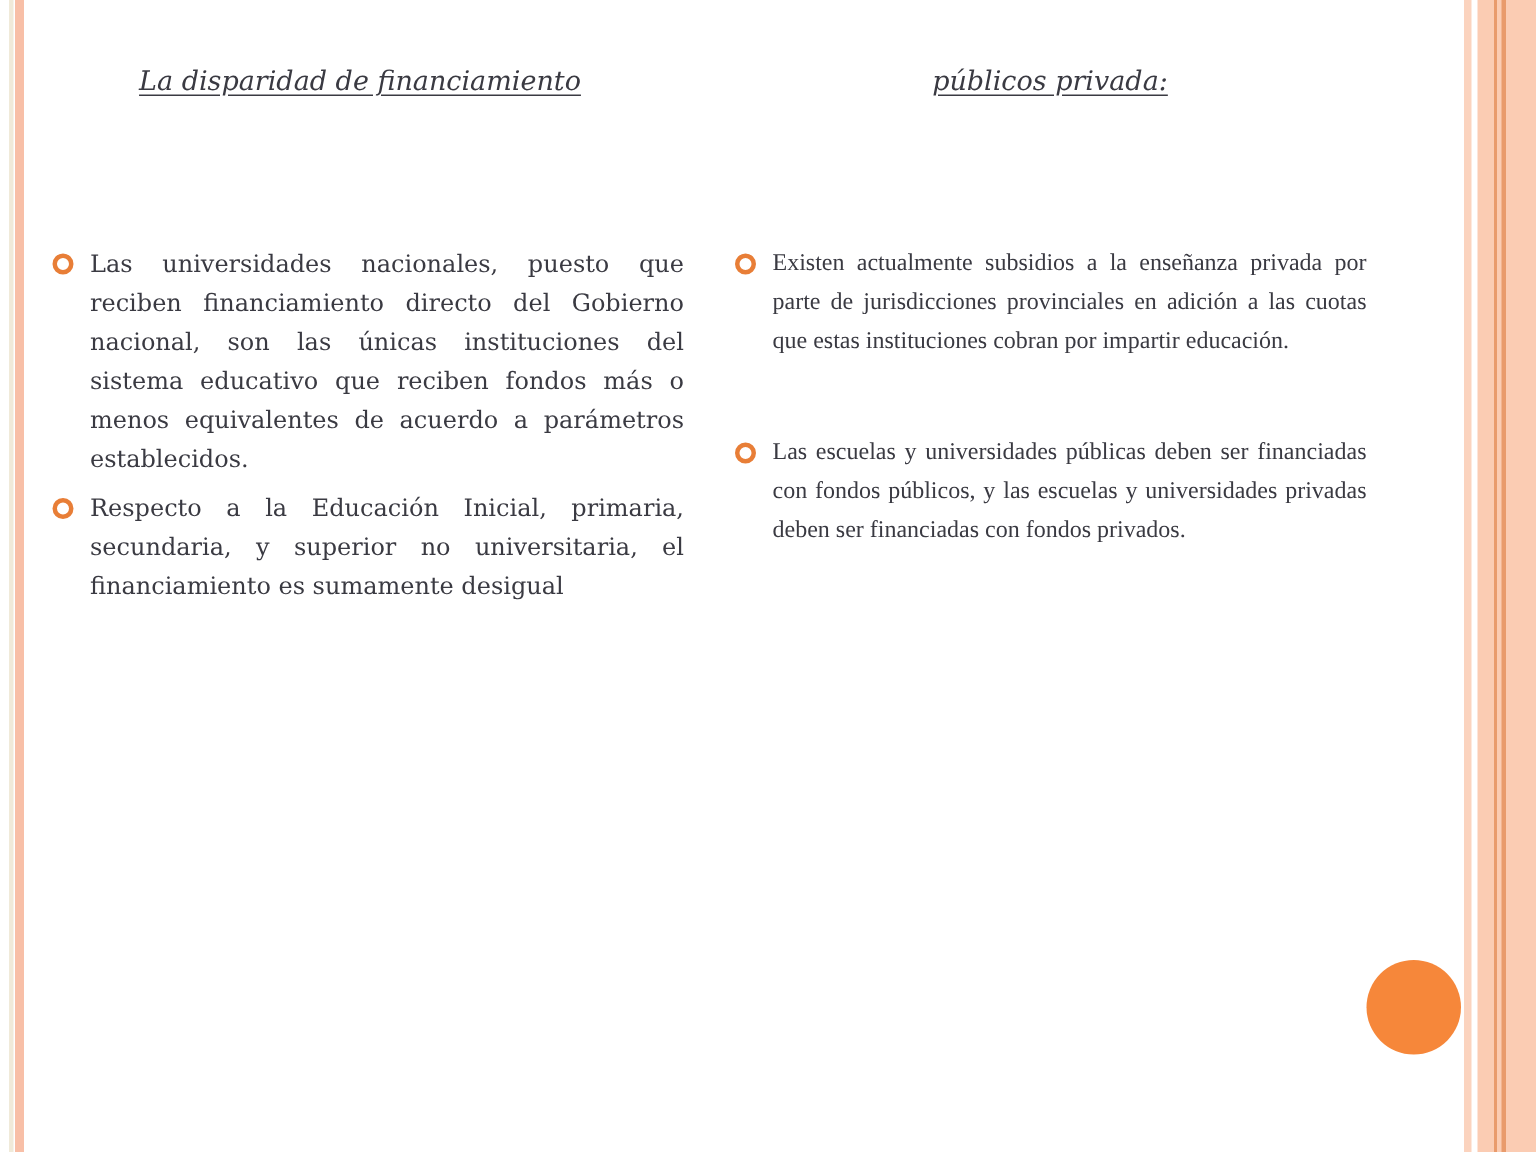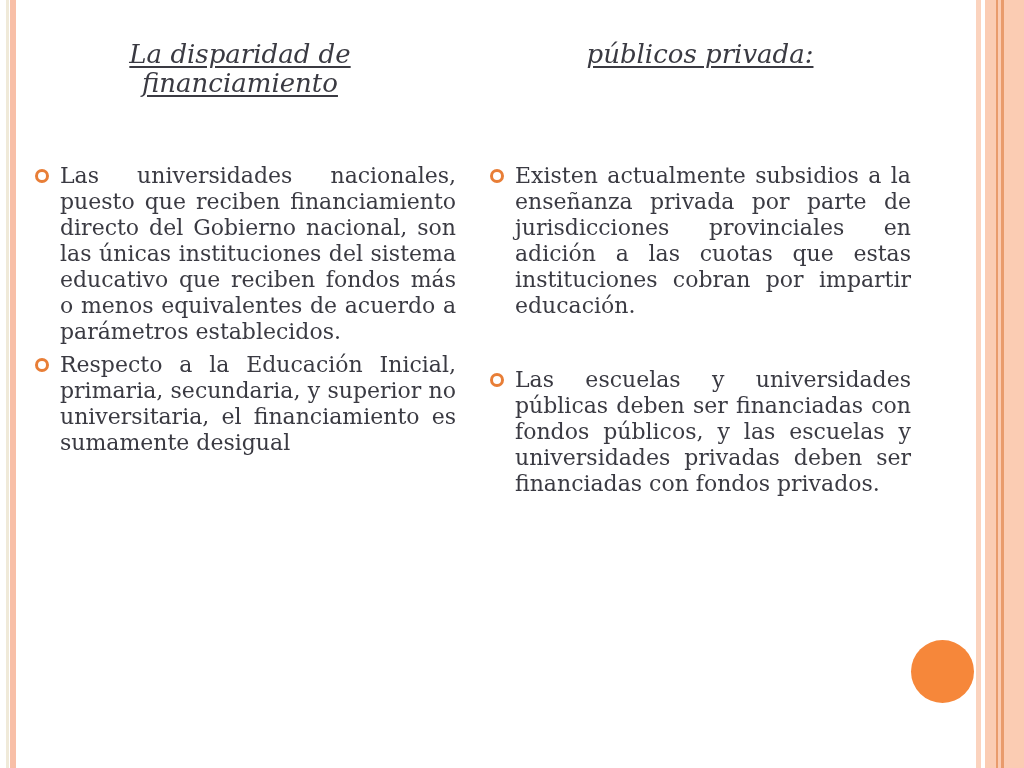--- a/index.html
+++ b/index.html
@@ -24,34 +24,34 @@
     position: absolute;
     left: 911px; top: 640px;
     width: 63px; height: 63px;
     border-radius: 50%;
     background: #f6873a;
   }
   
   .col-header {
     position: absolute; top: 40px;
     font-style: italic;
-    font-size: 26px; line-height: 29px;
+    font-size: 18px; line-height: 29px;
     text-align: center;
     color: #3a3a42;
   }
   .col-header .hline span { text-decoration: underline; text-underline-offset: 3px; }
   .header-left  { left: 28px;  width: 424px; }
   .header-right { left: 488px; width: 424px; }
   
   .bullets {
     position: absolute; top: 163px;
-    font-size: 22px; line-height: 26px;
+    font-size: 16px; line-height: 26px;
   }
   .bullets-left  { left: 34px;  width: 422px; }
-  .bullets-right { left: 489px; width: 422px; }
+  .bullets-right { left: 489px; width: 422px; font-family: Liberation Serif, serif; }
   .bullets ul { list-style: none; margin: 0; padding: 0; }
   .bullets li { display: flex; align-items: flex-start; }
   .bullets-left  li { margin-bottom: 7px; }
   .bullets-right li { margin-bottom: 48px; }
   .bullet-ring {
     flex: 0 0 auto;
     width: 8px; height: 8px;
     border: 3px solid #e87e37;
     border-radius: 50%;
     background: #ffffff;

